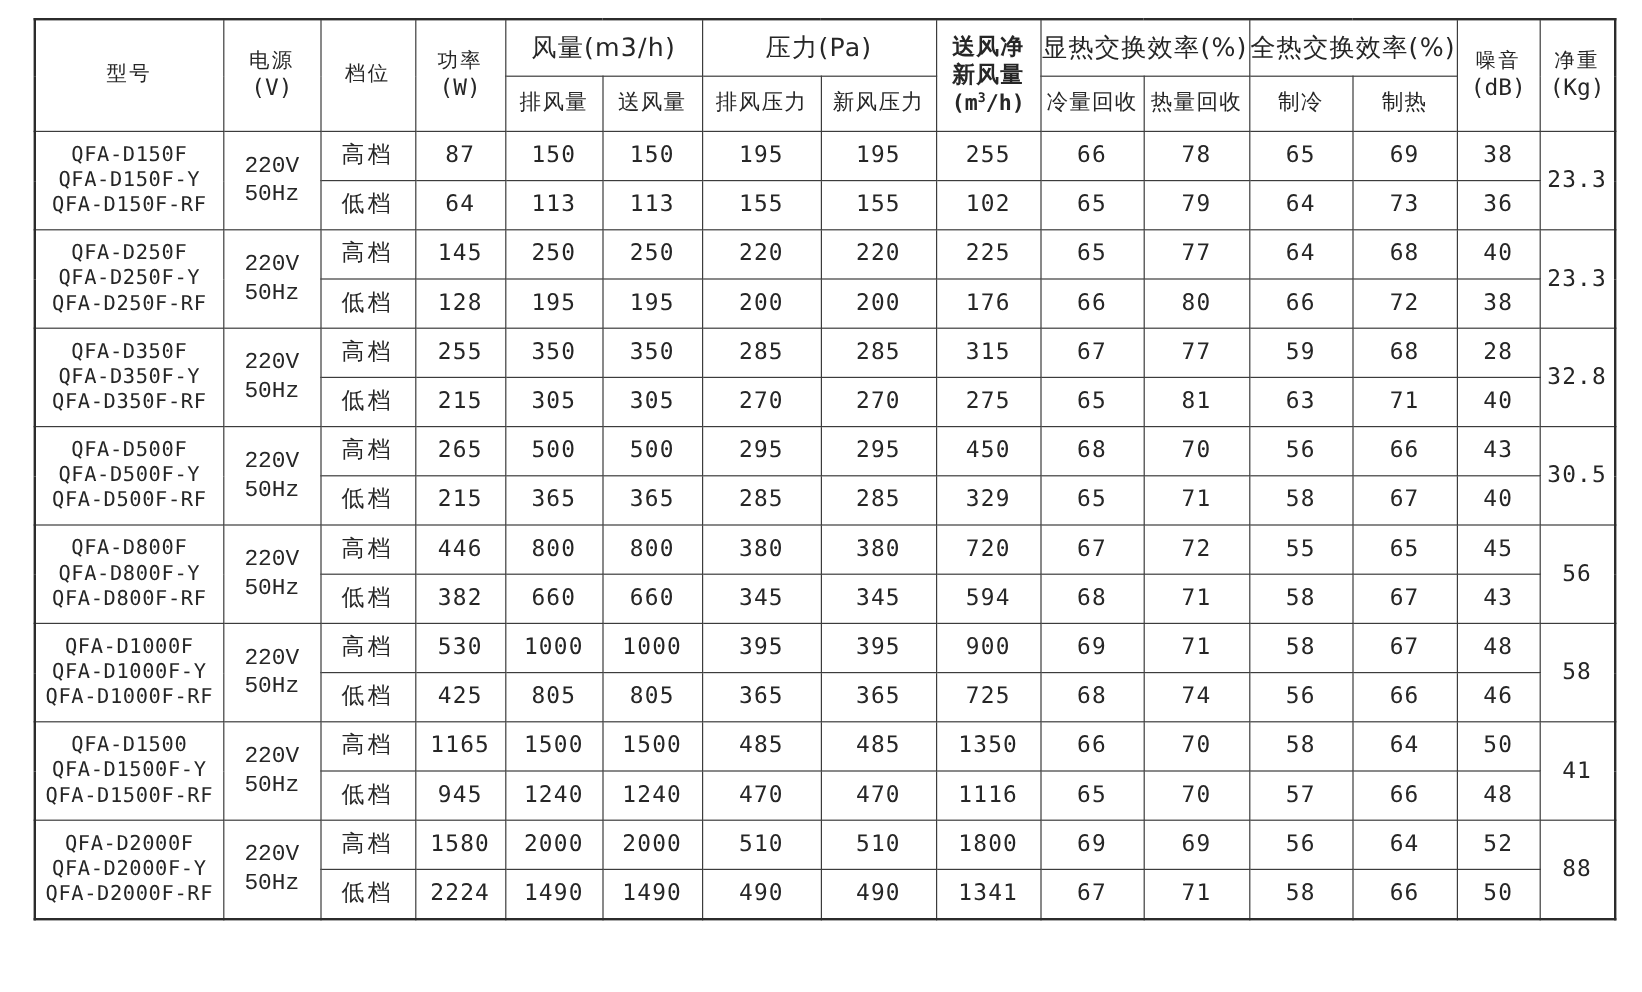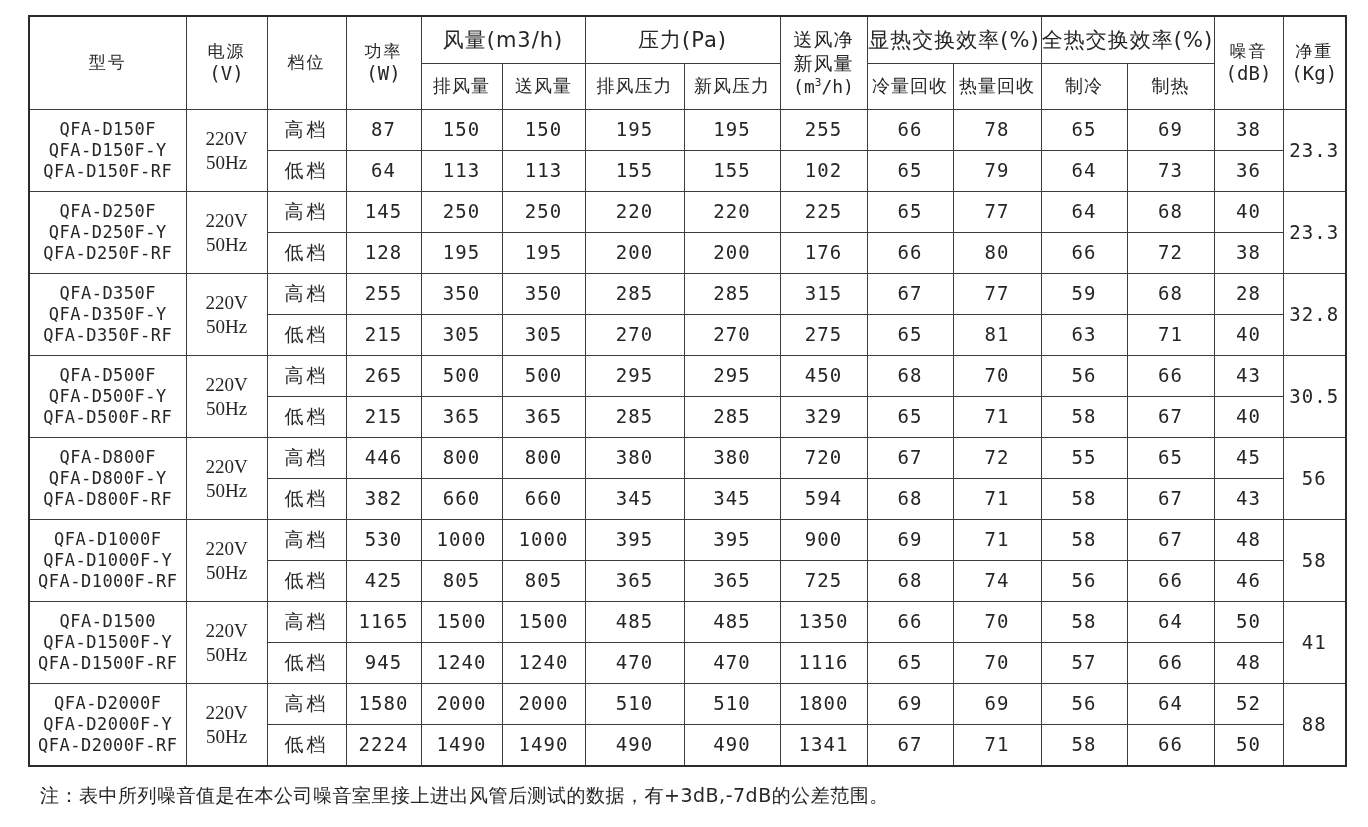--- a/index.html
+++ b/index.html
@@ -21,25 +21,25 @@
     padding:0;
     line-height:1.25;
   }
   thead tr.h1 th{height:46px;}
   thead tr.h2 th{height:45px;}
   th{font-weight:normal;}
   .group-h{font-size:21px;letter-spacing:1px;}
   .sub-h{font-size:18px;letter-spacing:1px;}
   .big-h{font-size:17px;letter-spacing:2px;}
   .unit-line{font-size:19px;letter-spacing:0;font-family:"DejaVu Sans Mono","Liberation Mono",monospace;}
-  .netfresh-h{font-size:19px;letter-spacing:1px;line-height:1.15;}
+  .netfresh-h{font-size:19px;letter-spacing:1px;line-height:1.15;font-weight:bold;}
   .netfresh-h .unit{font-size:18px;font-family:"DejaVu Sans Mono","Liberation Mono",monospace;letter-spacing:0;text-align:center;}
   .netfresh-h sup{font-size:11px;}
   tbody td{height:40px;}
-  .mono{font-family:Liberation Serif, serif;}
+  .mono{font-family:Liberation Mono, monospace;}
   .model-cell{
     text-align:left;padding-left:15px;
     font-family:"DejaVu Sans Mono","Liberation Mono",monospace;
     font-size:17px;line-height:24px;letter-spacing:0.5px;
   }
   .power-cell{font-size:19px;line-height:23px;}
   .gear-cell{font-size:19px;letter-spacing:3px;}
   .num-cell{font-family:"DejaVu Sans Mono","Liberation Mono",monospace;font-size:19px;letter-spacing:1px;}
   .note{
     position:absolute;left:40px;top:783px;
@@ -412,15 +412,14 @@
           <td class="num-cell">1341</td>
           <td class="num-cell">67</td>
           <td class="num-cell">71</td>
           <td class="num-cell">58</td>
           <td class="num-cell">66</td>
           <td class="num-cell">50</td>
         </tr>
       </tbody>
   </table>
 
-  <div class="note">注：表中所列噪音值是在本公司噪音室里接上进出风管后测试的数据，有+3dB,-7dB的公差范围。</div>
 
 </div>
 
 </body></html>

